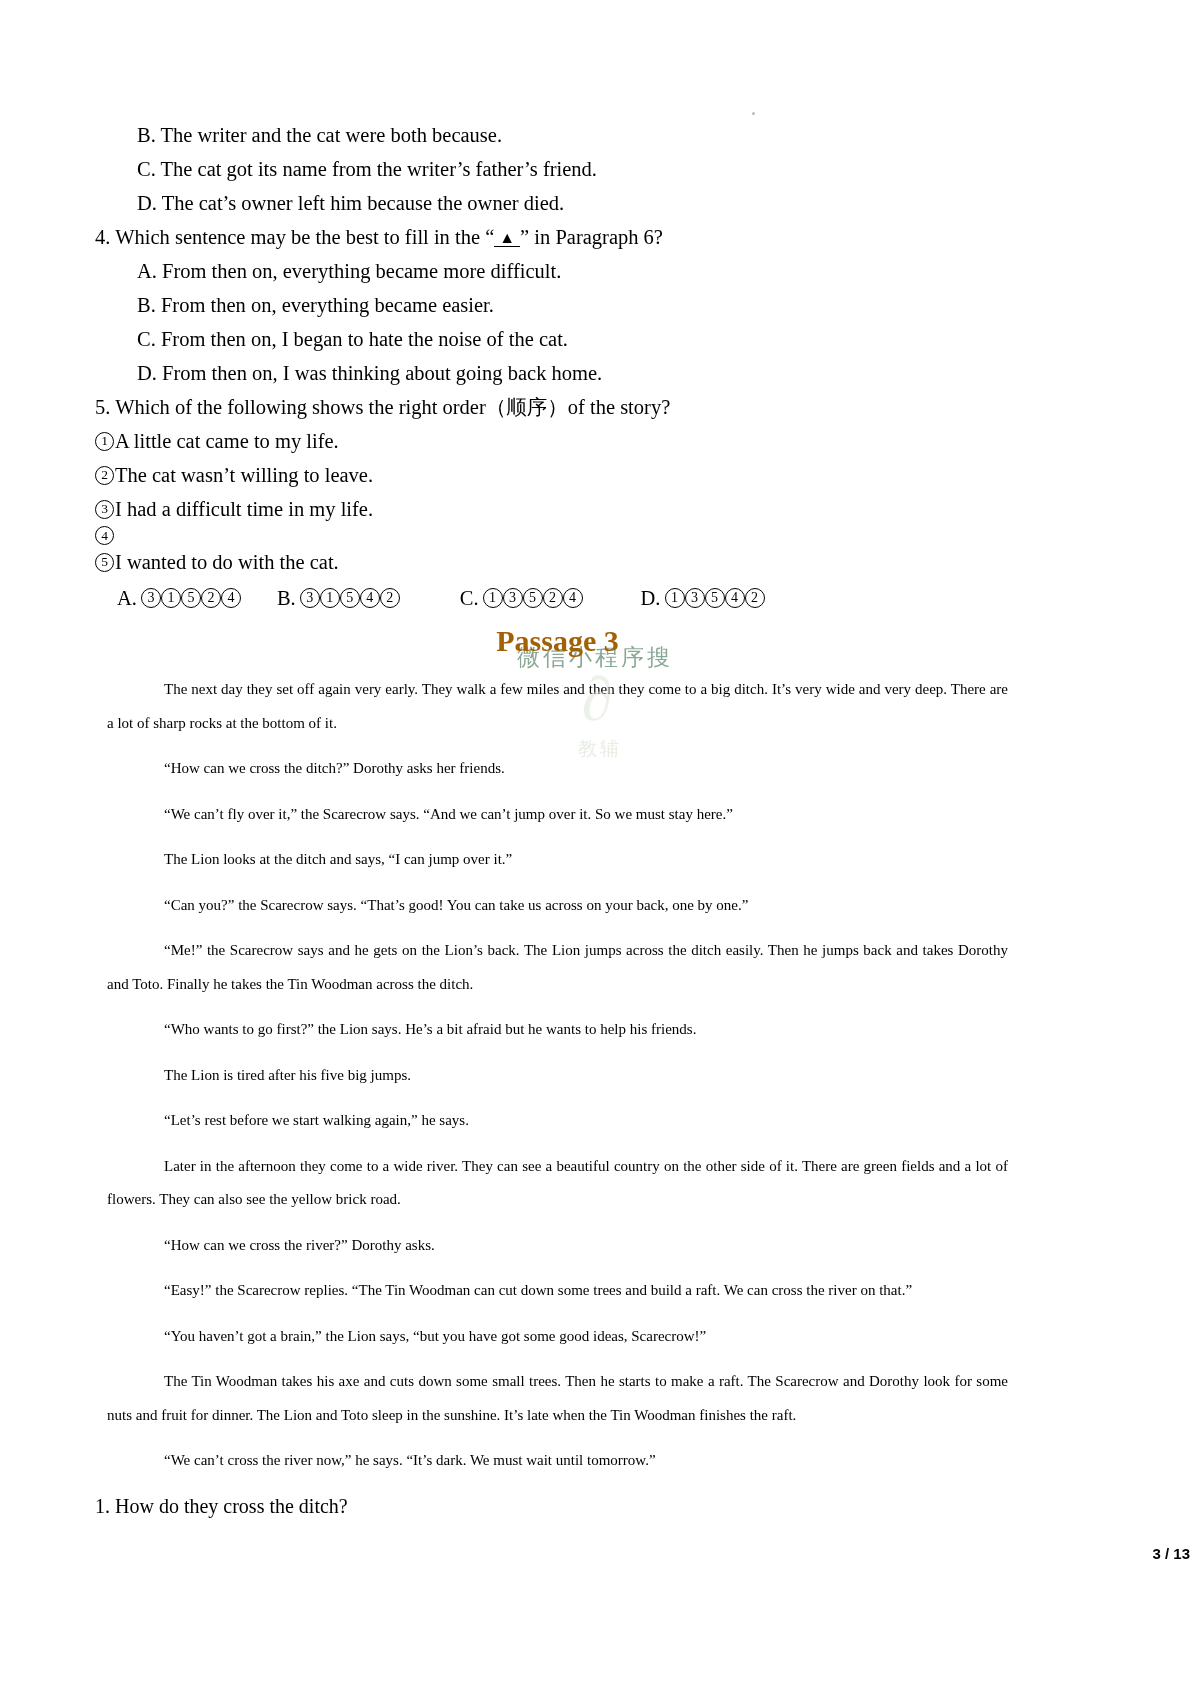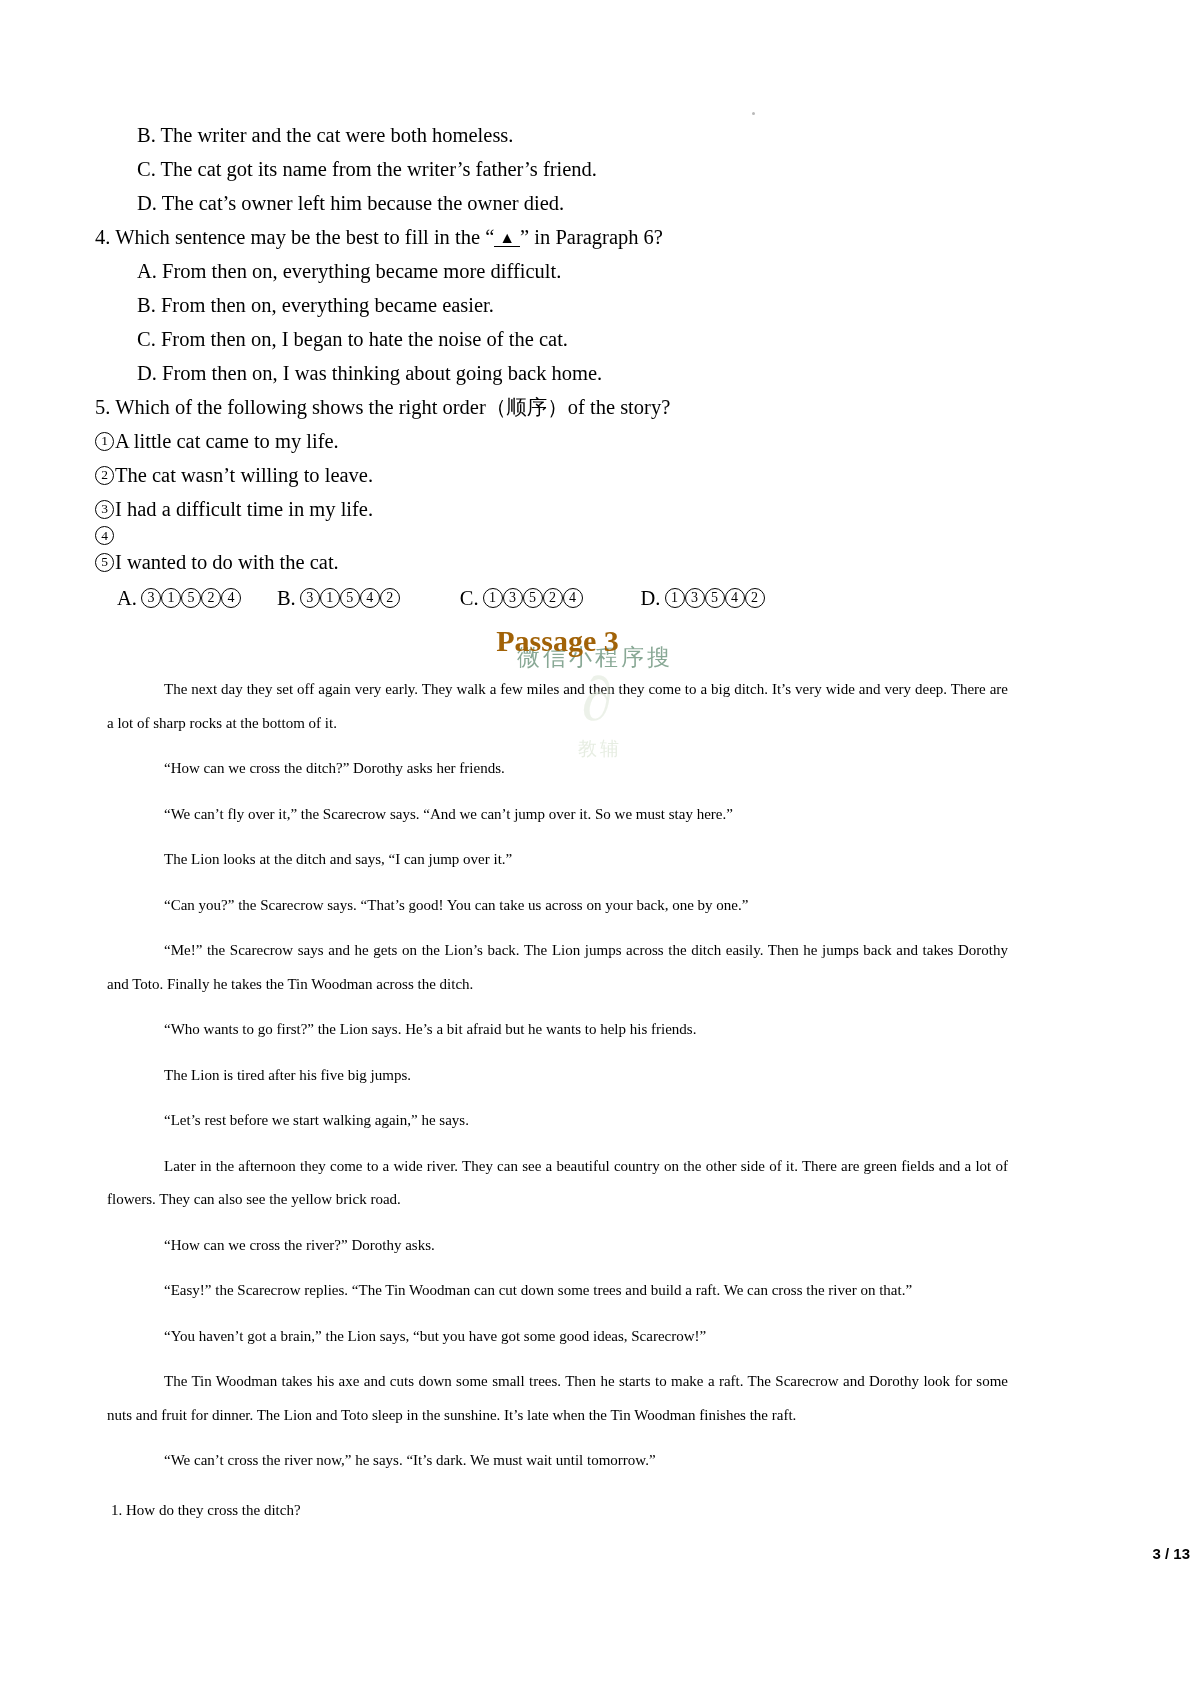--- a/index.html
+++ b/index.html
@@ -113,24 +113,24 @@
     font-size: 15px;
     line-height: 33.5px;
     text-align: justify;
     text-justify: inter-word;
     text-indent: 57px;
     margin: 12px;
   }
   .para.nojustify { text-align: left; }
 
   .tail-q {
-    font-size: 15px;
+    font-size: 20px;
     line-height: 33.5px;
     text-indent: 0;
-    margin: 16px;
+    margin: 0;
   }
 
   
   .footer {
     position: absolute;
     left: 0;
     right: 0;
     top: 1545px;
     text-align: right;
     font-family: "Liberation Sans", "DejaVu Sans", sans-serif;
@@ -200,21 +200,21 @@
 
   <div class="watermark">
     <div class="wm-top">微信小程序搜</div>
     <div class="wm-shield">∂</div>
     <div class="wm-bot">教辅</div>
   </div>
   <div class="wm-dot"></div>
 
   <div class="content">
 
-    <div class="opt-line">B. The writer and the cat were both homeless.</div>
+    <div class="opt-line">B. The writer and the cat were both because.</div>
     <div class="opt-line">C. The cat got its name from the writer’s father’s friend.</div>
     <div class="opt-line">D. The cat’s owner left him because the owner died.</div>
 
     <div class="q-line"><span>4. Which sentence may be the best to fill in the “</span><span class="blank-tri">▲</span><span>” in Paragraph 6?</span></div>
     <div class="opt-line">A. From then on, everything became more difficult.</div>
     <div class="opt-line">B. From then on, everything became easier.</div>
     <div class="opt-line">C. From then on, I began to hate the noise of the cat.</div>
     <div class="opt-line">D. From then on, I was thinking about going back home.</div>
 
     <div class="q-line">5. Which of the following shows the right order（顺序）of the story?</div>

